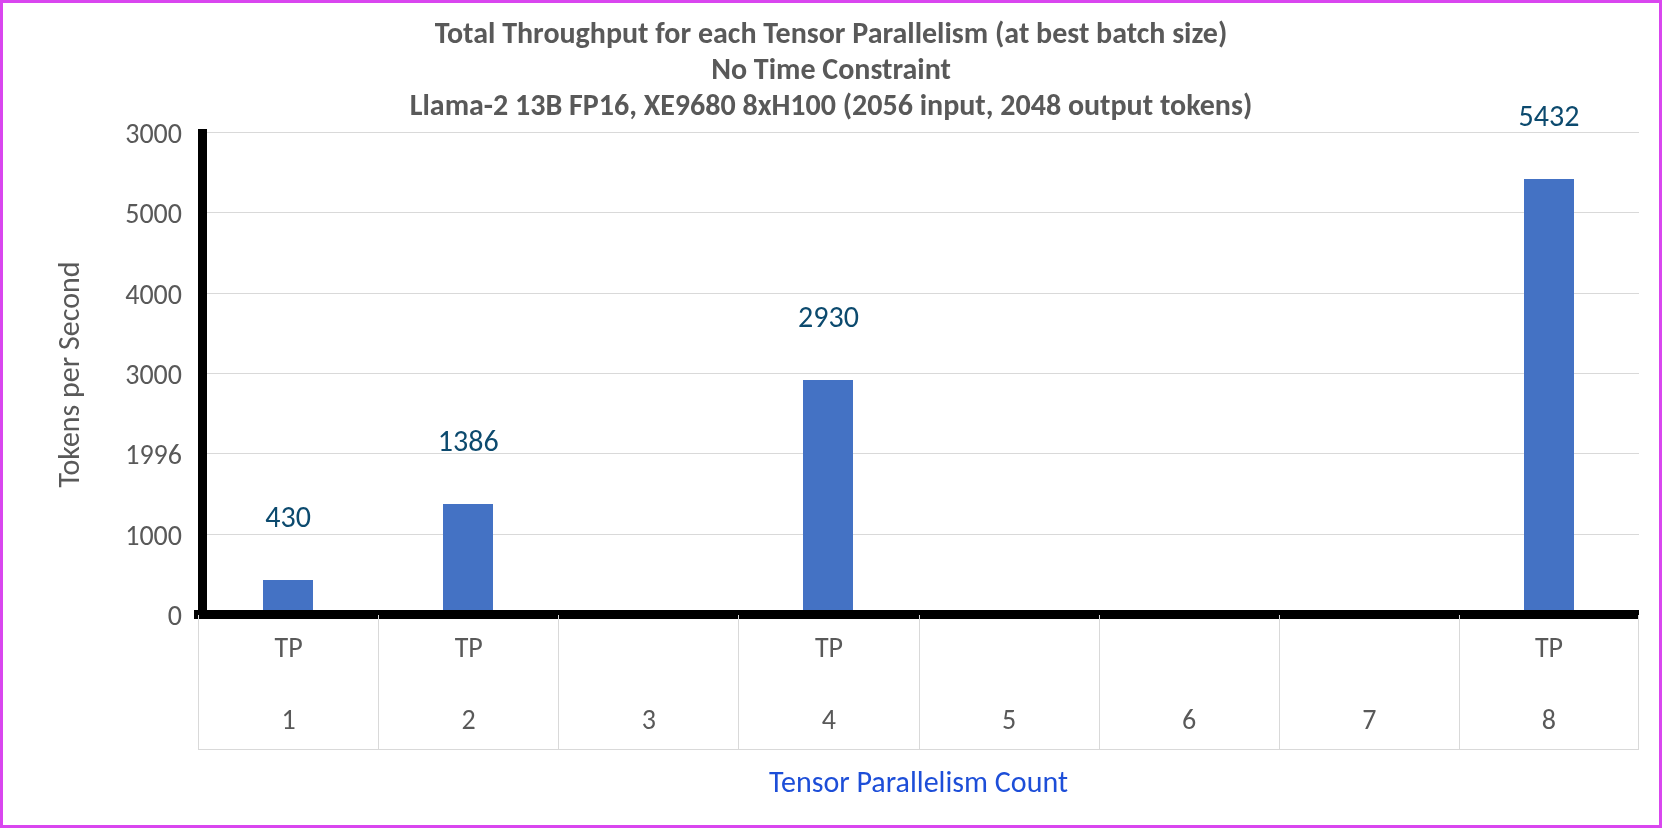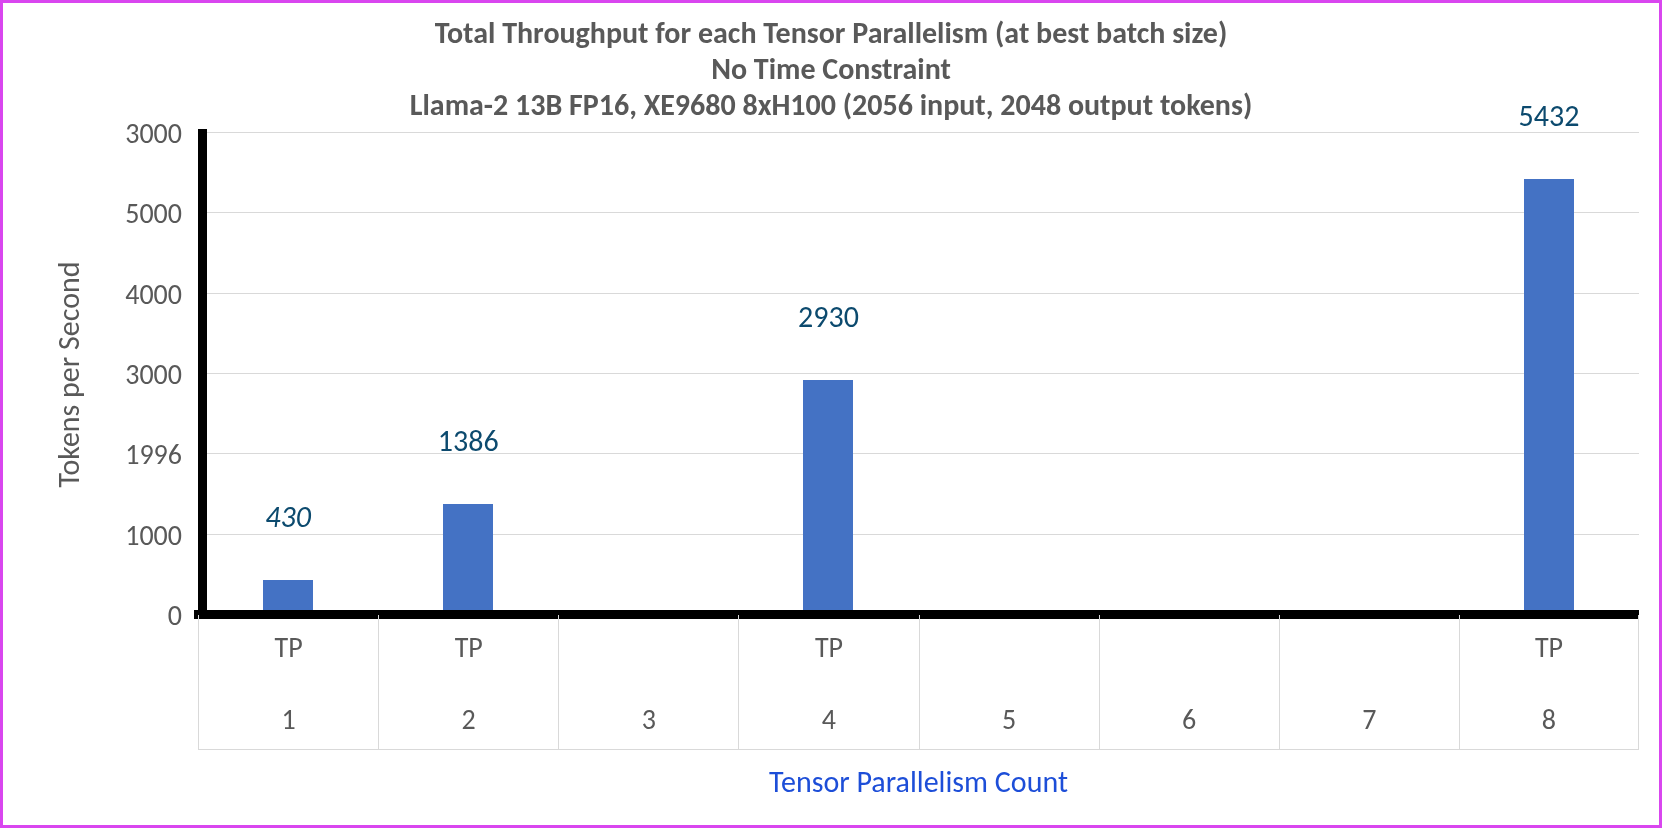--- a/index.html
+++ b/index.html
@@ -188,21 +188,21 @@
       <div class="plot-area" id="plot">
 
       <div class="gridline" style="bottom: 0%;"></div>
           <div class="gridline" style="bottom: 16.6667%;"></div>
           <div class="gridline" style="bottom: 33.3333%;"></div>
           <div class="gridline" style="bottom: 50%;"></div>
           <div class="gridline" style="bottom: 66.6667%;"></div>
           <div class="gridline" style="bottom: 83.3333%;"></div>
           <div class="gridline" style="bottom: 100%;"></div>
           <div class="bar" style="left: calc(6.25% - 25px); width: 50px; height: 7.16667%; background: rgb(68, 114, 196);"></div>
-          <div class="bar-label" style="left: 6.25%; bottom: 7.16667%; font-style: italic;">430</div>
+          <div class="bar-label" style="left: 6.25%; bottom: 7.16667%;">430</div>
           <div class="bar" style="left: calc(18.75% - 25px); width: 50px; height: 23.1%; background: rgb(68, 114, 196);"></div>
           <div class="bar-label" style="left: 18.75%; bottom: 23.1%;">1386</div>
           <div class="bar" style="left: calc(43.75% - 25px); width: 50px; height: 48.8333%; background: rgb(68, 114, 196);"></div>
           <div class="bar-label" style="left: 43.75%; bottom: 48.8333%;">2930</div>
           <div class="bar" style="left: calc(93.75% - 25px); width: 50px; height: 90.5333%; background: rgb(68, 114, 196);"></div>
           <div class="bar-label" style="left: 93.75%; bottom: 90.5333%;">5432</div>
           <div class="axis-left"></div>
           <div class="axis-bottom"></div>
         </div>
 

